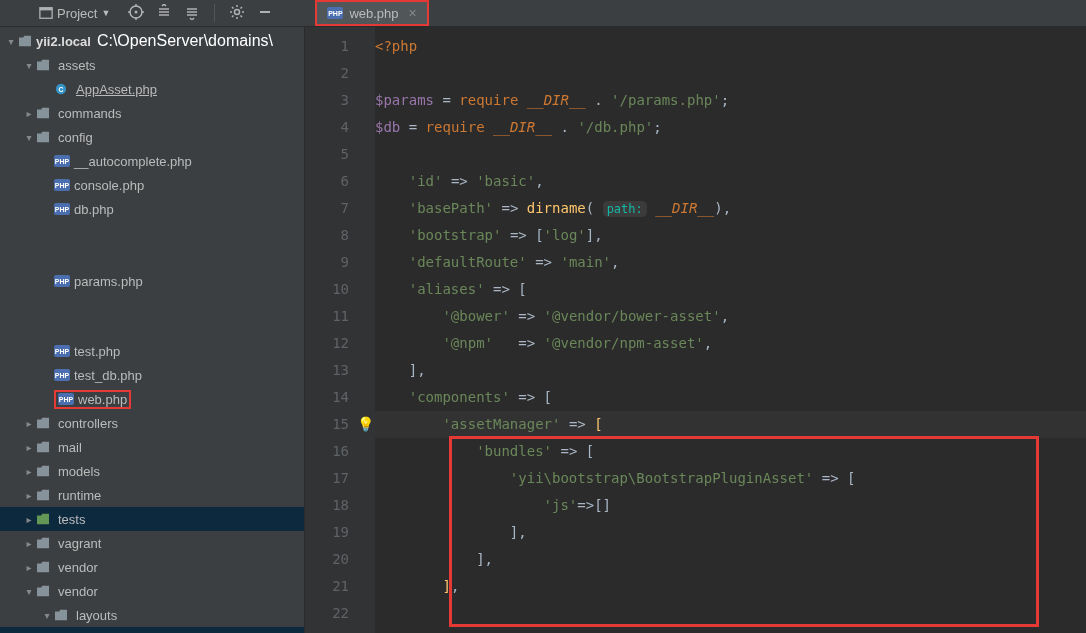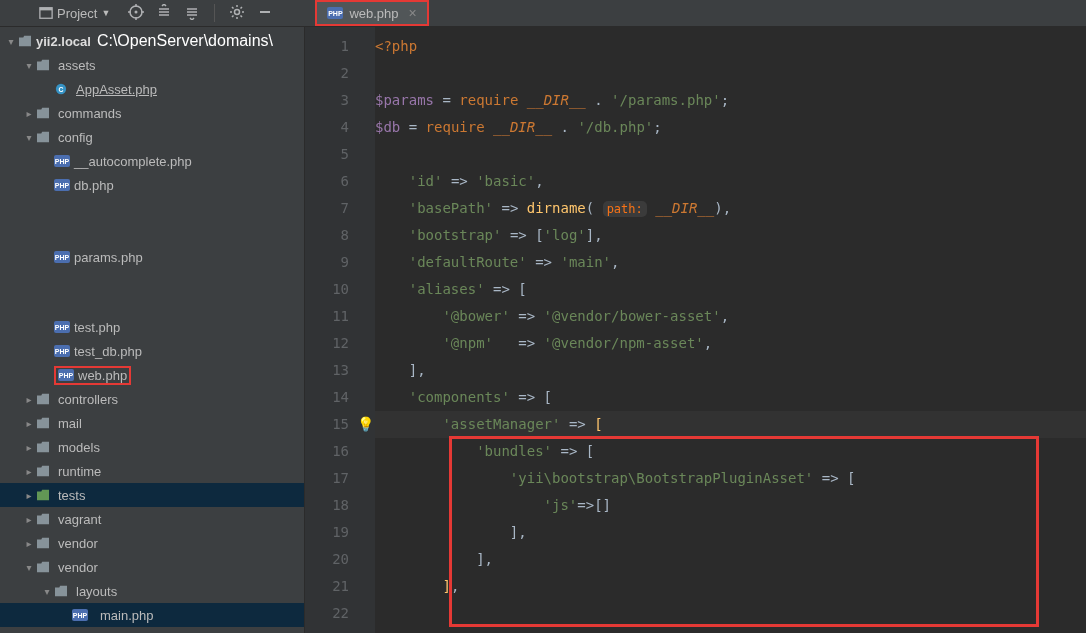--- a/index.html
+++ b/index.html
@@ -34,21 +34,21 @@
 .code { flex: 1; padding-top: 6px; position: relative; }
 .code-line { height: 27px; line-height: 27px; white-space: pre; }
 .code-line.cur { background: #323232; }
 .red-box { position: absolute; border: 3px solid #e53935; pointer-events: none; }
 .c-kw { color: #cc7832; }
 .c-var { color: #9876aa; }
 .c-str { color: #6a8759; }
 .c-fn { color: #ffc66d; }
 .c-op { color: #a9b7c6; }
 .c-def { color: #cc7832; font-style: italic; }
-.c-hint { background: #3b3b3b; color: #f97316; font-size: 12px; padding: 1px 4px; border-radius: 5px; font-style: normal; }
+.c-hint { background: #3b3b3b; color: #14b8a6; font-size: 12px; padding: 1px 4px; border-radius: 5px; font-style: normal; }
 .bulb { position: absolute; left: -18px; color: #ffc66d; font-size: 14px; }
 </style>
 </head>
 <body>
 
 <div class="ide">
 
   <div class="top-bar">
     <div class="top-left">
       <div class="proj-btn">
@@ -148,20 +148,25 @@
               <span class="chev">▾</span>
               <svg class="fold-ico" viewBox="0 0 16 14">
                 <path d="M1 3 L6 3 L7 1 L15 1 L15 13 L1 13 Z" fill="#87939a"></path>
               </svg>
               <span class="node-lbl" style="margin-left:4px">config</span>
             </div>
             <div class="tree-row" style="padding-left: 40px;">
               <span class="chev"></span>
               <span class="php-ico">PHP</span>
               <span class="node-lbl" style="margin-left:4px">__autocomplete.php</span>
+            </div>
+            <div class="tree-row" style="padding-left: 40px;">
+              <span class="chev"></span>
+              <span class="php-ico">PHP</span>
+              <span class="node-lbl" style="margin-left:4px">console.php</span>
             </div>
             <div class="tree-row" style="padding-left: 40px;">
               <span class="chev"></span>
               <span class="php-ico">PHP</span>
               <span class="node-lbl" style="margin-left:4px">db.php</span>
             </div>
             <div class="tree-row" style="padding-left: 40px; margin-top: 48px;">
               <span class="chev"></span>
               <span class="php-ico">PHP</span>
               <span class="node-lbl" style="margin-left:4px">params.php</span>

